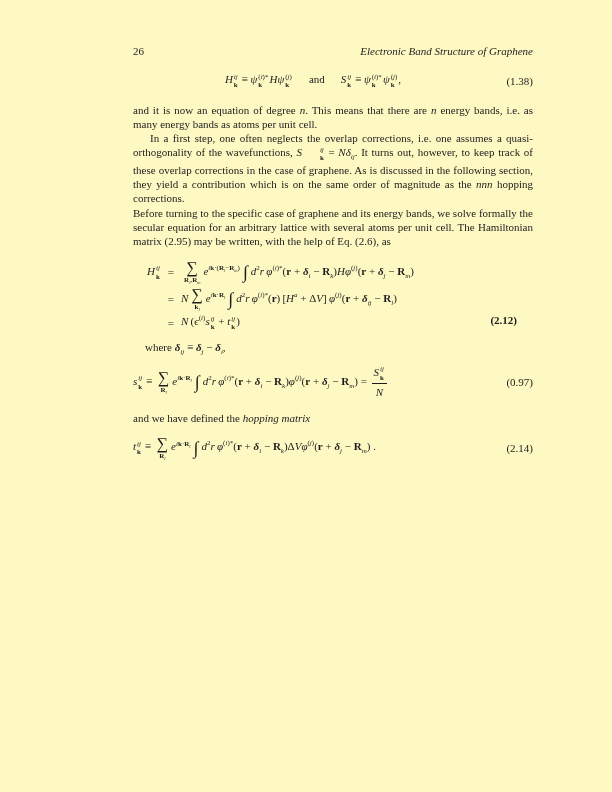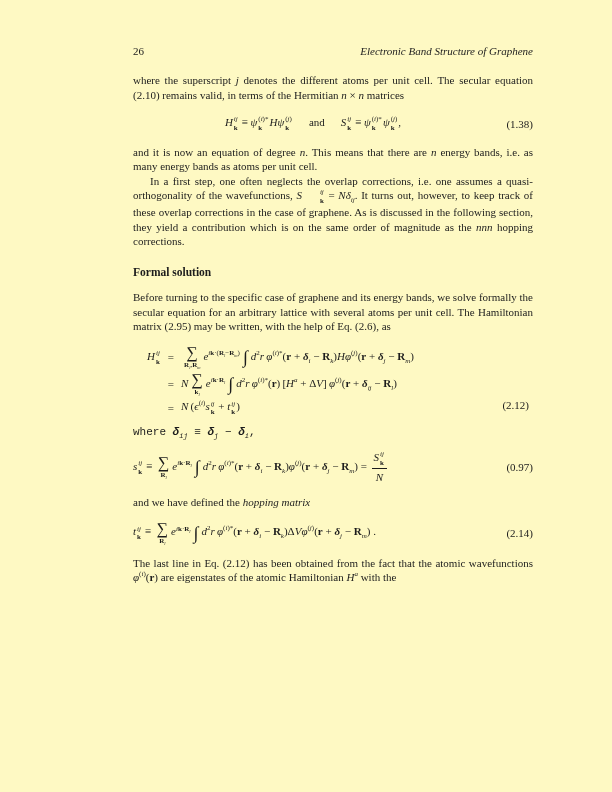--- a/index.html
+++ b/index.html
@@ -20,21 +20,21 @@
   .para{margin:0;text-align:justify;}
   .para.sp-top{margin-top:15px;}
   .indent{text-indent:17px;}
   .section-heading{font-weight:bold;margin:17px 0 11px 0;font-size:11.5px;}
 
   
   .eq{position:relative;margin:13px 0;}
   .eq-center{text-align:center;padding-right:40px;}
   .eq-left{margin-left:16px;padding-right:44px;}
   .eq-num{position:absolute;right:0;top:50%;transform:translateY(-50%);font-style:normal;}
-  .eq-num-bottom{position:absolute;right:4px;bottom:4px;transform:none;top:auto;}
+  .eq-num-bottom{position:absolute;right:16px;bottom:4px;transform:none;top:auto;font-weight:bold;}
   .sep{margin:5px 16px;font-style:normal;}
   sup,sub{font-size:0.64em;line-height:0;}
   .ss{display:inline-block;vertical-align:-0.55em;font-size:7px;line-height:1.2;text-align:left;margin-left:1px;margin-right:1px;}
   .ss .t,.ss .b{display:block;}
   .sum{display:inline-block;text-align:center;vertical-align:middle;margin:0 3px;}
   .sum .sym{display:block;font-size:16px;line-height:1;}
   .sum .lim{display:block;font-size:7px;line-height:1;margin-top:1px;}
   .int{font-size:18px;vertical-align:middle;margin:0 3px;font-style:normal;}
   .frac{display:inline-block;text-align:center;vertical-align:middle;margin:0 2px;}
   .frac .num{display:block;border-bottom:0.8px solid #1c1c1c;padding:0 2px 1px 2px;}
@@ -51,59 +51,56 @@
 <body>
 
 <div class="page">
   <div class="content">
 
     <div class="pg-header">
       <span>26</span>
       <span class="running-title">Electronic Band Structure of Graphene</span>
     </div>
 
-    <p class="para sp-top">where the superscript <i>j</i> denotes the different atoms per unit cell. The secular equation (2.10) remains valid, in terms of the Hermitian <i>n</i> × <i>n</i> matrices</p>
 
     <div class="eq eq-center">
       <span><i class="cal">H</i><span class="ss"><span class="t"><i>ij</i></span><span class="b"><b>k</b></span></span> ≡ <i>ψ</i><span class="ss"><span class="t">(<i>i</i>)*</span><span class="b"><b>k</b></span></span><i>Hψ</i><span class="ss"><span class="t">(<i>j</i>)</span><span class="b"><b>k</b></span></span><span class="sep">and</span><i class="cal">S</i><span class="ss"><span class="t"><i>ij</i></span><span class="b"><b>k</b></span></span> ≡ <i>ψ</i><span class="ss"><span class="t">(<i>i</i>)*</span><span class="b"><b>k</b></span></span><i>ψ</i><span class="ss"><span class="t">(<i>j</i>)</span><span class="b"><b>k</b></span></span>,</span>
       <span class="eq-num">(1.38)</span>
     </div>
 
     <p class="para">and it is now an equation of degree <i>n</i>. This means that there are <i>n</i> energy bands, i.e. as many energy bands as atoms per unit cell.</p>
     <p class="para indent">In a first step, one often neglects the overlap corrections, i.e. one assumes a quasi-orthogonality of the wavefunctions, <i class="cal">S</i><span class="ss"><span class="t"><i>ij</i></span><span class="b"><b>k</b></span></span> = <i>Nδ</i><sub><i>ij</i></sub>. It turns out, however, to keep track of these overlap corrections in the case of graphene. As is discussed in the following section, they yield a contribution which is on the same order of magnitude as the <i>nnn</i> hopping corrections.</p>
 
-    <div class="section-heading">Formal solution</div>
 
     <p class="para">Before turning to the specific case of graphene and its energy bands, we solve formally the secular equation for an arbitrary lattice with several atoms per unit cell. The Hamiltonian matrix (2.95) may be written, with the help of Eq. (2.6), as</p>
 
     <div class="eq" style="margin:12px 0 8px 0;">
       <div class="align-grid">
         <div class="lhs"><i class="cal">H</i><span class="ss"><span class="t"><i>ij</i></span><span class="b"><b>k</b></span></span></div>
         <div class="rel">=</div>
         <div class="rhs"><span class="sum"><span class="sym">∑</span><span class="lim"><b>R</b><sub><i>l</i></sub>,<b>R</b><sub><i>m</i></sub></span></span><i>e</i><sup><i>i</i><b>k</b>·(<b>R</b><sub><i>l</i></sub>−<b>R</b><sub><i>m</i></sub>)</sup><span class="int">∫</span><i>d</i><sup>2</sup><i>r</i> <i>φ</i><sup>(<i>i</i>)*</sup>(<b>r</b> + <i class="bd">δ</i><sub><i>i</i></sub> − <b>R</b><sub><i>k</i></sub>)<i>Hφ</i><sup>(<i>j</i>)</sup>(<b>r</b> + <i class="bd">δ</i><sub><i>j</i></sub> − <b>R</b><sub><i>m</i></sub>)</div>
         <div class="lhs"></div>
         <div class="rel">=</div>
         <div class="rhs"><i>N</i><span class="sum"><span class="sym">∑</span><span class="lim"><b>k</b><sub><i>l</i></sub></span></span><i>e</i><sup><i>i</i><b>k</b>·<b>R</b><sub><i>l</i></sub></sup><span class="int">∫</span><i>d</i><sup>2</sup><i>r</i> <i>φ</i><sup>(<i>i</i>)*</sup>(<b>r</b>) [<i>H</i><sup><i>a</i></sup> + Δ<i>V</i>] <i>φ</i><sup>(<i>j</i>)</sup>(<b>r</b> + <i class="bd">δ</i><sub><i>ij</i></sub> − <b>R</b><sub><i>l</i></sub>)</div>
         <div class="lhs"></div>
         <div class="rel">=</div>
         <div class="rhs"><i>N</i> (<i>ϵ</i><sup>(<i>i</i>)</sup><i>s</i><span class="ss"><span class="t"><i>ij</i></span><span class="b"><b>k</b></span></span> + <i>t</i><span class="ss"><span class="t"><i>ij</i></span><span class="b"><b>k</b></span></span>)</div>
       </div>
       <span class="eq-num eq-num-bottom">(2.12)</span>
     </div>
 
-    <p class="para" style="margin:4px 0 0 0;font-family:Liberation Mono, monospace;">where <i class="bd">δ</i><sub><i>ij</i></sub> ≡ <i class="bd">δ</i><sub><i>j</i></sub> − <i class="bd">δ</i><sub><i>i</i></sub>,</p>
+    <p class="para" style="margin:4px 0 0 12px;">where <i class="bd">δ</i><sub><i>ij</i></sub> ≡ <i class="bd">δ</i><sub><i>j</i></sub> − <i class="bd">δ</i><sub><i>i</i></sub>,</p>
 
     <div class="eq eq-left" style="margin:11px 0;">
       <span><i>s</i><span class="ss"><span class="t"><i>ij</i></span><span class="b"><b>k</b></span></span> ≡ <span class="sum"><span class="sym">∑</span><span class="lim"><b>R</b><sub><i>l</i></sub></span></span><i>e</i><sup><i>i</i><b>k</b>·<b>R</b><sub><i>l</i></sub></sup><span class="int">∫</span><i>d</i><sup>2</sup><i>r</i> <i>φ</i><sup>(<i>i</i>)*</sup>(<b>r</b> + <i class="bd">δ</i><sub><i>i</i></sub> − <b>R</b><sub><i>k</i></sub>)<i>φ</i><sup>(<i>j</i>)</sup>(<b>r</b> + <i class="bd">δ</i><sub><i>j</i></sub> − <b>R</b><sub><i>m</i></sub>) = <span class="frac"><span class="num"><i class="cal">S</i><span class="ss"><span class="t"><i>ij</i></span><span class="b"><b>k</b></span></span></span><span class="den"><i>N</i></span></span></span>
       <span class="eq-num">(0.97)</span>
     </div>
 
     <p class="para" style="margin:8px 0 0 0;">and we have defined the <i>hopping matrix</i></p>
 
     <div class="eq eq-left" style="margin:11px 0;">
       <span><i>t</i><span class="ss"><span class="t"><i>ij</i></span><span class="b"><b>k</b></span></span> ≡ <span class="sum"><span class="sym">∑</span><span class="lim"><b>R</b><sub><i>l</i></sub></span></span><i>e</i><sup><i>i</i><b>k</b>·<b>R</b><sub><i>l</i></sub></sup><span class="int">∫</span><i>d</i><sup>2</sup><i>r</i> <i>φ</i><sup>(<i>i</i>)*</sup>(<b>r</b> + <i class="bd">δ</i><sub><i>i</i></sub> − <b>R</b><sub><i>k</i></sub>)Δ<i>Vφ</i><sup>(<i>j</i>)</sup>(<b>r</b> + <i class="bd">δ</i><sub><i>j</i></sub> − <b>R</b><sub><i>m</i></sub>) .</span>
       <span class="eq-num">(2.14)</span>
     </div>
 
-    <p class="para" style="margin-top:10px;">The last line in Eq. (2.12) has been obtained from the fact that the atomic wavefunctions <i>φ</i><sup>(<i>i</i>)</sup>(<b>r</b>) are eigenstates of the atomic Hamiltonian <i>H</i><sup><i>a</i></sup> with the</p>
 
   </div>
 </div>
 
 </body></html>

